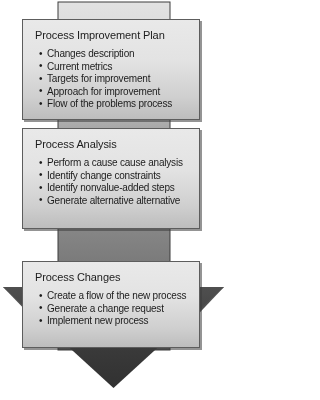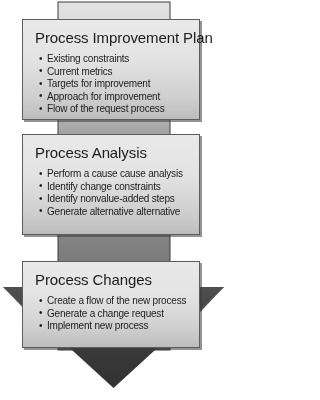--- a/index.html
+++ b/index.html
@@ -33,25 +33,25 @@
     width: 178px;
     box-sizing: border-box;
     border: 1px solid #ururu;
     border: 1px solid #5d5d5d;
     background: linear-gradient(180deg, #e9e9e9 0%, #e3e3e3 40%, #cfcfcf 78%, #bdbdbd 100%);
     box-shadow: 2px 2px 0 rgba(60,60,60,0.55);
     z-index: 3;
     padding: 7px 0 8px 0;
   }
   #box1 { top: 19px;  height: 101px; }
-  #box2 { top: 134px; height: 101px; }
+  #box2 { top: 128px; height: 101px; }
   #box3 { top: 261px; height: 87px;  }
 
   .box-title {
-    font-size: 15px;
+    font-size: 11px;
     color: #1c1c1c;
     padding: 2px 12px 0 12px;
     letter-spacing: -0.1px;
     white-space: nowrap;
   }
   .bullets {
     list-style: none;
     margin: 0;
     padding: 7px 0 0 16px;
   }
@@ -103,25 +103,25 @@
     <polygon points="3,287 62,287 62,348" fill="url(#wingGrad)"></polygon>
 
     <polygon points="224,287 166,287 166,348" fill="url(#wingGrad)"></polygon>
 
     <polygon points="3,287 224,287 113.5,388" fill="url(#headGrad)"></polygon>
   </svg>
 
   <div class="proc-box" id="box1">
     <div class="box-title">Process Improvement Plan</div>
     <ul class="bullets">
-      <li>Existing constraints</li>
+      <li>Changes description</li>
       <li>Current metrics</li>
       <li>Targets for improvement</li>
       <li>Approach for improvement</li>
-      <li>Flow of the request process</li>
+      <li>Flow of the problems process</li>
     </ul>
   </div>
 
   <div class="proc-box" id="box2">
     <div class="box-title">Process Analysis</div>
     <ul class="bullets">
       <li>Perform a cause cause analysis</li>
       <li>Identify change constraints</li>
       <li>Identify nonvalue-added steps</li>
       <li>Generate alternative alternative</li>

